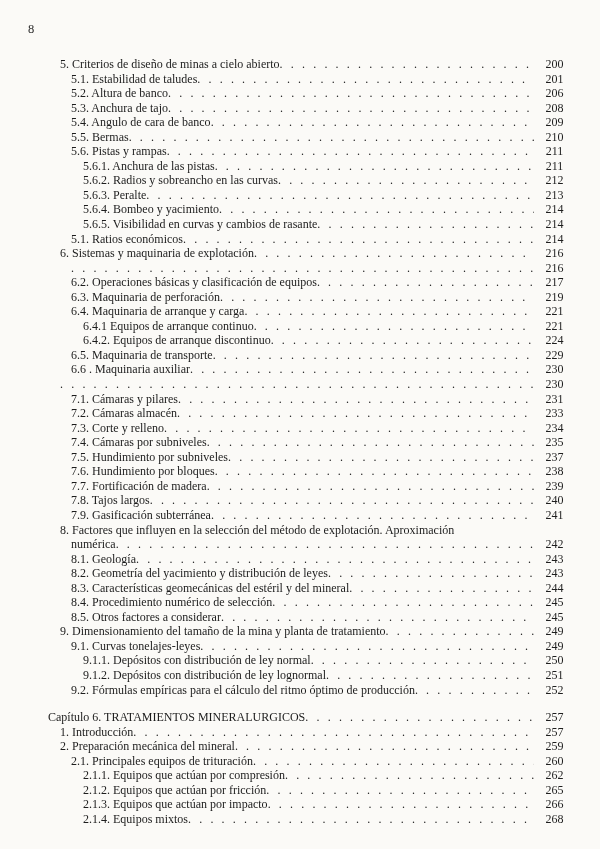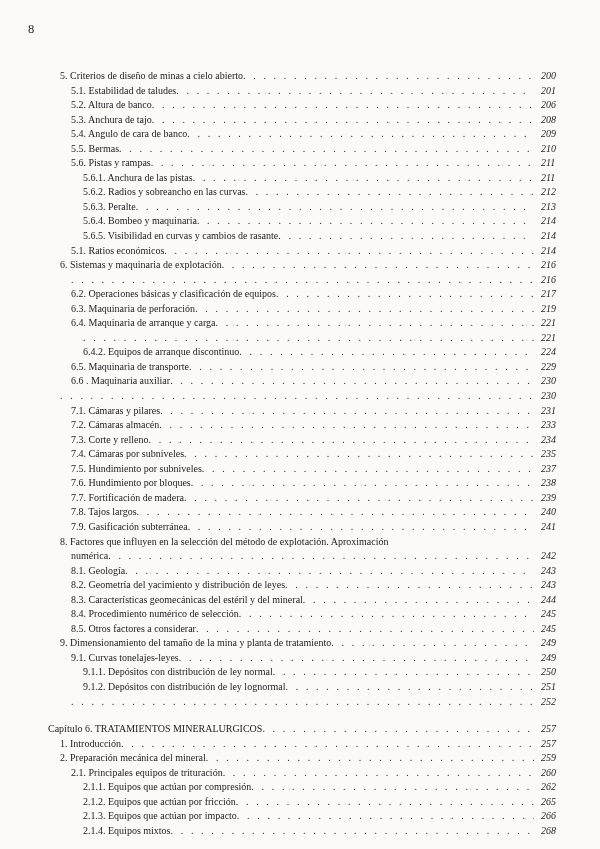--- a/index.html
+++ b/index.html
@@ -19,22 +19,22 @@
     width: 600px;
     height: 849px;
     padding: 22px 32px 0 28px;
   }
   .page-number {
     font-size: 12.5px;
     line-height: 15px;
     color: #2a2a2a;
   }
   .toc {
-    margin-top: 32px;
-    font-size: 10px;
+    margin-top: 20px;
+    font-size: 12px;
   }
   .toc-row {
     display: flex;
     align-items: baseline;
     line-height: 14.55px;
     height: 14.55px;
     overflow: hidden;
     white-space: nowrap;
   }
   .toc-row.gap { margin-top: 13px; }
@@ -51,24 +51,23 @@
     overflow: hidden;
     white-space: nowrap;
     text-align: right;
     letter-spacing: 2.6px;
     color: #262626;
     min-width: 0;
   }
   .pg {
     flex: 0 0 auto;
     width: 27px;
-    text-align: left;
+    text-align: center;
     margin-left: 7px;
     color: #1e1e1e;
-    font-style: italic;
   }
 </style>
 </head>
 <body>
 
 <div class="page">
   <div class="page-number">8</div>
 
   <div class="toc">
       <div class="toc-row lvl1">
@@ -115,21 +114,21 @@
         <span class="t">5.6.2. Radios y sobreancho en las curvas</span>
         <span class="leader">. . . . . . . . . . . . . . . . . . . . . . . . . . . . . . . . . . . . . . . . . . . . . . . . . . . . . . . . . . . . . . . . . . . . . . . . . . . . . . . . . . . . . . . . . . </span>
         <span class="pg">212</span>
       </div>
       <div class="toc-row lvl3">
         <span class="t">5.6.3. Peralte</span>
         <span class="leader">. . . . . . . . . . . . . . . . . . . . . . . . . . . . . . . . . . . . . . . . . . . . . . . . . . . . . . . . . . . . . . . . . . . . . . . . . . . . . . . . . . . . . . . . . . </span>
         <span class="pg">213</span>
       </div>
       <div class="toc-row lvl3">
-        <span class="t">5.6.4. Bombeo y maquinaria</span>
+        <span class="t">5.6.4. Bombeo y yacimiento</span>
         <span class="leader">. . . . . . . . . . . . . . . . . . . . . . . . . . . . . . . . . . . . . . . . . . . . . . . . . . . . . . . . . . . . . . . . . . . . . . . . . . . . . . . . . . . . . . . . . . </span>
         <span class="pg">214</span>
       </div>
       <div class="toc-row lvl3">
         <span class="t">5.6.5. Visibilidad en curvas y cambios de rasante</span>
         <span class="leader">. . . . . . . . . . . . . . . . . . . . . . . . . . . . . . . . . . . . . . . . . . . . . . . . . . . . . . . . . . . . . . . . . . . . . . . . . . . . . . . . . . . . . . . . . . </span>
         <span class="pg">214</span>
       </div>
       <div class="toc-row lvl2">
         <span class="t">5.1. Ratios económicos</span>
@@ -154,20 +153,21 @@
         <span class="t">6.3. Maquinaria de perforación</span>
         <span class="leader">. . . . . . . . . . . . . . . . . . . . . . . . . . . . . . . . . . . . . . . . . . . . . . . . . . . . . . . . . . . . . . . . . . . . . . . . . . . . . . . . . . . . . . . . . . </span>
         <span class="pg">219</span>
       </div>
       <div class="toc-row lvl2">
         <span class="t">6.4. Maquinaria de arranque y carga</span>
         <span class="leader">. . . . . . . . . . . . . . . . . . . . . . . . . . . . . . . . . . . . . . . . . . . . . . . . . . . . . . . . . . . . . . . . . . . . . . . . . . . . . . . . . . . . . . . . . . </span>
         <span class="pg">221</span>
       </div>
       <div class="toc-row lvl3">
+        <span class="t">6.4.1 Equipos de arranque continuo</span>
         <span class="leader">. . . . . . . . . . . . . . . . . . . . . . . . . . . . . . . . . . . . . . . . . . . . . . . . . . . . . . . . . . . . . . . . . . . . . . . . . . . . . . . . . . . . . . . . . . </span>
         <span class="pg">221</span>
       </div>
       <div class="toc-row lvl3">
         <span class="t">6.4.2. Equipos de arranque discontinuo</span>
         <span class="leader">. . . . . . . . . . . . . . . . . . . . . . . . . . . . . . . . . . . . . . . . . . . . . . . . . . . . . . . . . . . . . . . . . . . . . . . . . . . . . . . . . . . . . . . . . . </span>
         <span class="pg">224</span>
       </div>
       <div class="toc-row lvl2">
         <span class="t">6.5. Maquinaria de transporte</span>
@@ -275,20 +275,21 @@
         <span class="t">9.1.1. Depósitos con distribución de ley normal</span>
         <span class="leader">. . . . . . . . . . . . . . . . . . . . . . . . . . . . . . . . . . . . . . . . . . . . . . . . . . . . . . . . . . . . . . . . . . . . . . . . . . . . . . . . . . . . . . . . . . </span>
         <span class="pg">250</span>
       </div>
       <div class="toc-row lvl3">
         <span class="t">9.1.2. Depósitos con distribución de ley lognormal</span>
         <span class="leader">. . . . . . . . . . . . . . . . . . . . . . . . . . . . . . . . . . . . . . . . . . . . . . . . . . . . . . . . . . . . . . . . . . . . . . . . . . . . . . . . . . . . . . . . . . </span>
         <span class="pg">251</span>
       </div>
       <div class="toc-row lvl2">
+        <span class="t">9.2. Fórmulas empíricas para el cálculo del ritmo óptimo de producción</span>
         <span class="leader">. . . . . . . . . . . . . . . . . . . . . . . . . . . . . . . . . . . . . . . . . . . . . . . . . . . . . . . . . . . . . . . . . . . . . . . . . . . . . . . . . . . . . . . . . . </span>
         <span class="pg">252</span>
       </div>
       <div class="toc-row lvl0 gap">
         <span class="t">Capítulo 6. TRATAMIENTOS MINERALURGICOS</span>
         <span class="leader">. . . . . . . . . . . . . . . . . . . . . . . . . . . . . . . . . . . . . . . . . . . . . . . . . . . . . . . . . . . . . . . . . . . . . . . . . . . . . . . . . . . . . . . . . . </span>
         <span class="pg">257</span>
       </div>
       <div class="toc-row lvl1">
         <span class="t">1. Introducción</span>

